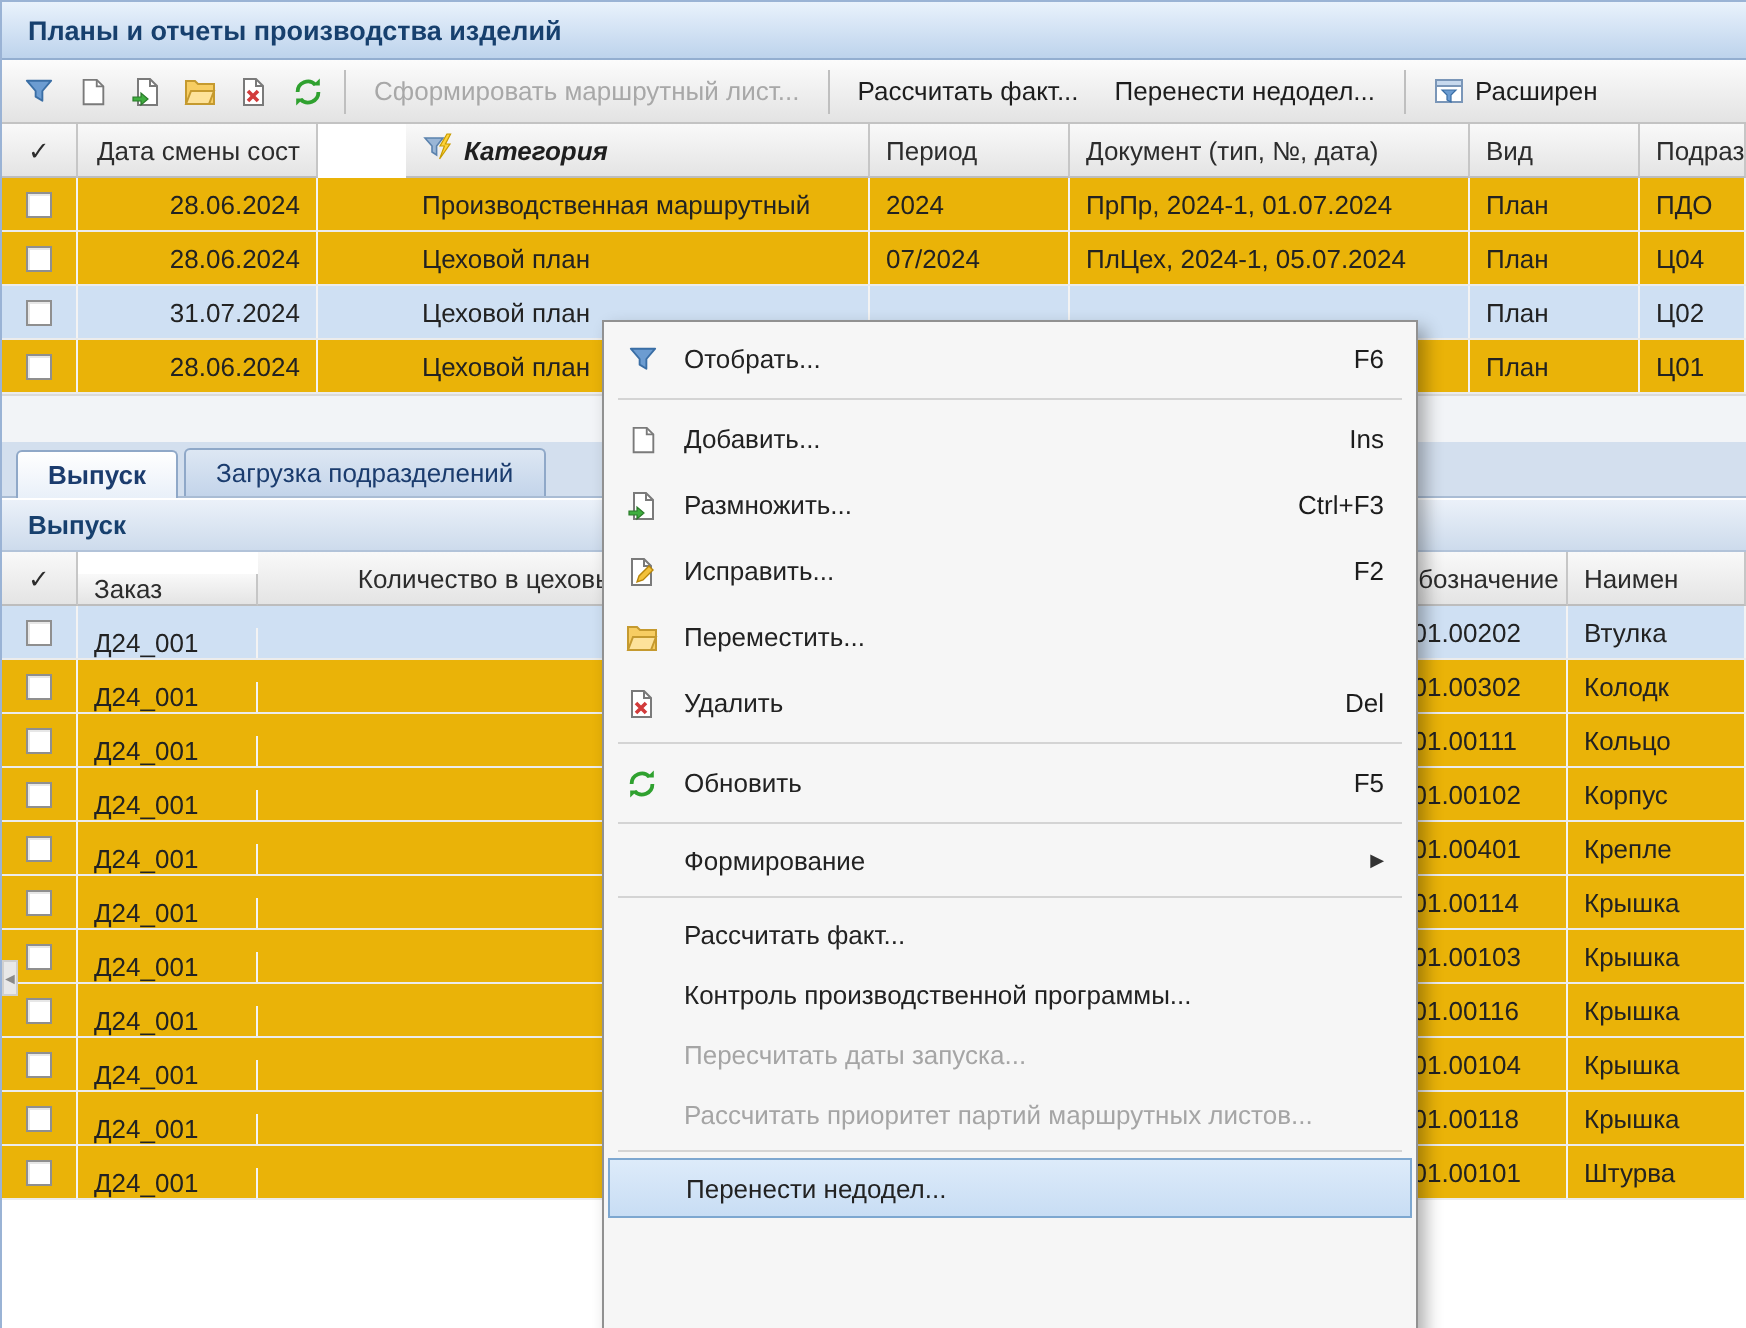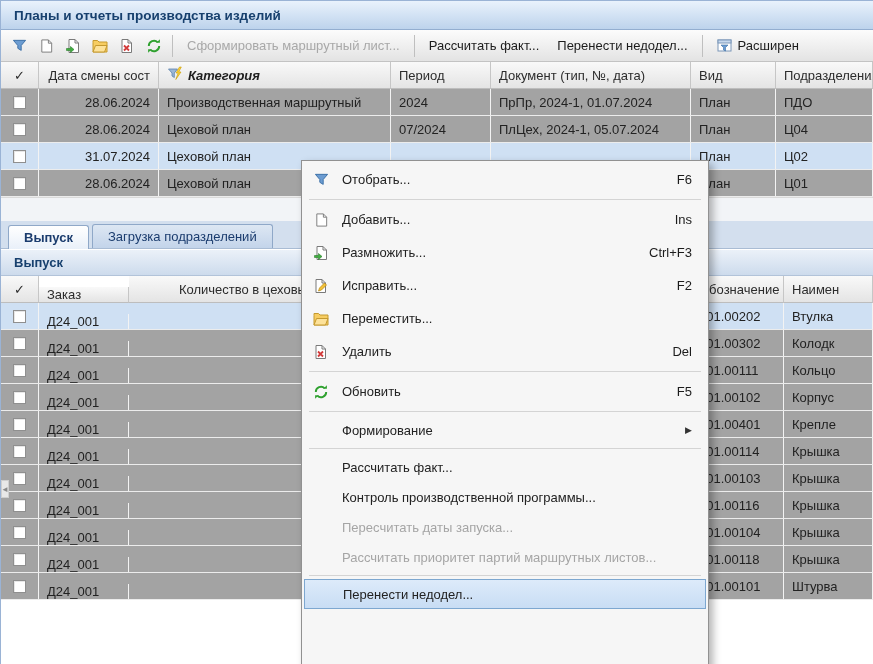--- a/index.html
+++ b/index.html
@@ -17,29 +17,29 @@
   .tb-sep { display:inline-block; width:1px; height:22px; background:#bfbfbf; margin:0 5px; }
   .tb-btn { height:24px; display:inline-flex; align-items:center; gap:5px; padding:0 9px; border-radius:3px; color:#1c1c1c; }
   .tb-btn.disabled { color:#a8a8a8; }
   .icon-box { display:inline-flex; align-items:center; justify-content:center; }
 
   
   .thead { display:flex; height:27px; }
   .hcell { display:flex; align-items:center; gap:5px; padding:0 8px; background:linear-gradient(#f9f9f9,#e4e4e4); border-right:1px solid #c6c6c6; border-bottom:1px solid #bdbdbd; overflow:hidden; white-space:nowrap; color:#2c2c2c; }
   .hcell.center { justify-content:center; padding:0; }
   .hcell.cat-col { font-weight:bold; font-style:italic; color:#1f1f1f; }
-  .trow { display:flex; height:27px; border-bottom:1px solid #ececec; background:#a3a3a3; }
+  .trow { display:flex; height:27px; border-bottom:1px solid #ececec; background:#eab308; }
   .trow.selected { background:#cfe0f3; }
   .cell { display:flex; align-items:center; padding:0 8px; overflow:hidden; white-space:nowrap; border-right:1px solid #f3f3f3; }
   .cb { width:13px; height:13px; background:#fff; border:1px solid #8f8f8f; box-shadow:inset 1px 1px 0 #e7e7e7; }
 
   
   .c-check { width:38px; justify-content:center; padding:0; }
   .c-date  { width:120px;justify-content:flex-end; }
-  .c-cat   { width:232px; }
+  .c-cat   { width:232px;margin-left:44px; }
   .c-period{ width:100px; }
   .c-doc   { width:200px; }
   .c-vid   { width:85px;align-items:center; }
   .c-div   { flex:1; }
 
   
   .o-check { width:38px; justify-content:center; padding:0; }
   .o-order { width:90px;margin-top:11px; }
   .o-qty   { width:250px; justify-content:flex-end; padding-right:12px; }
   .o-fill  { width:312px; }

